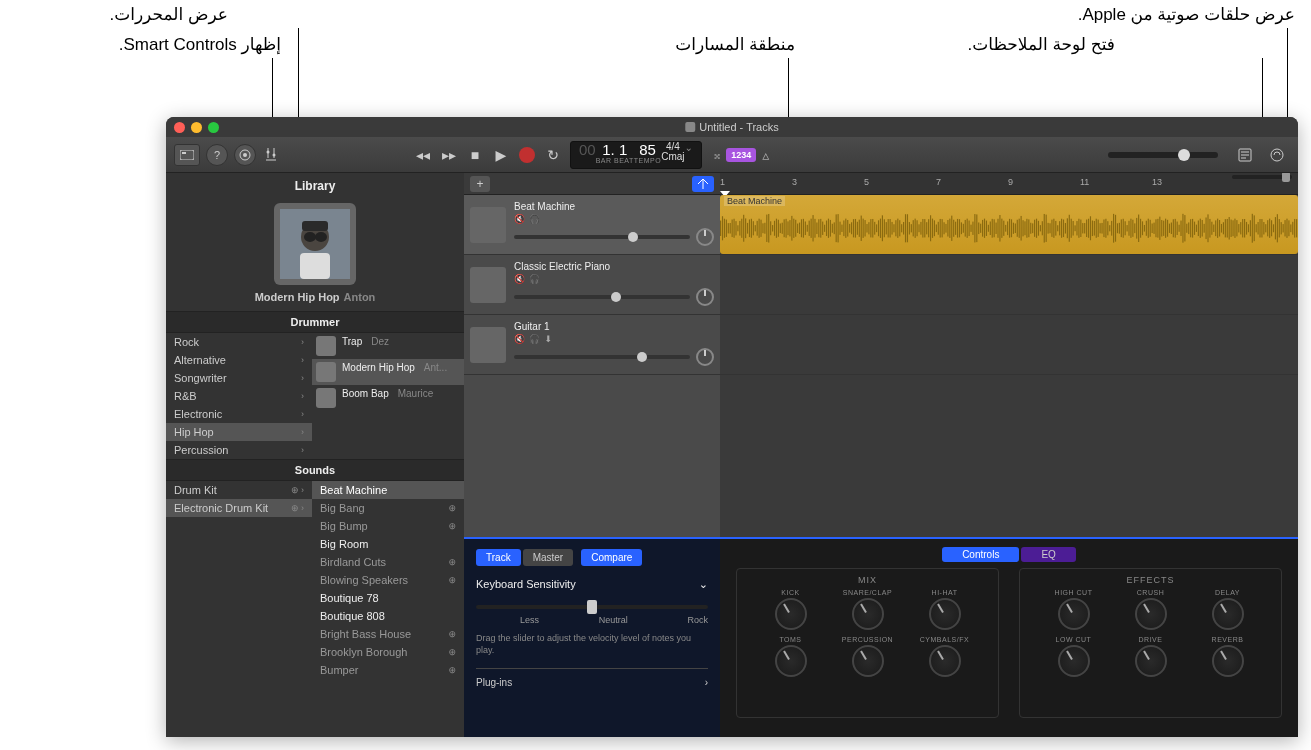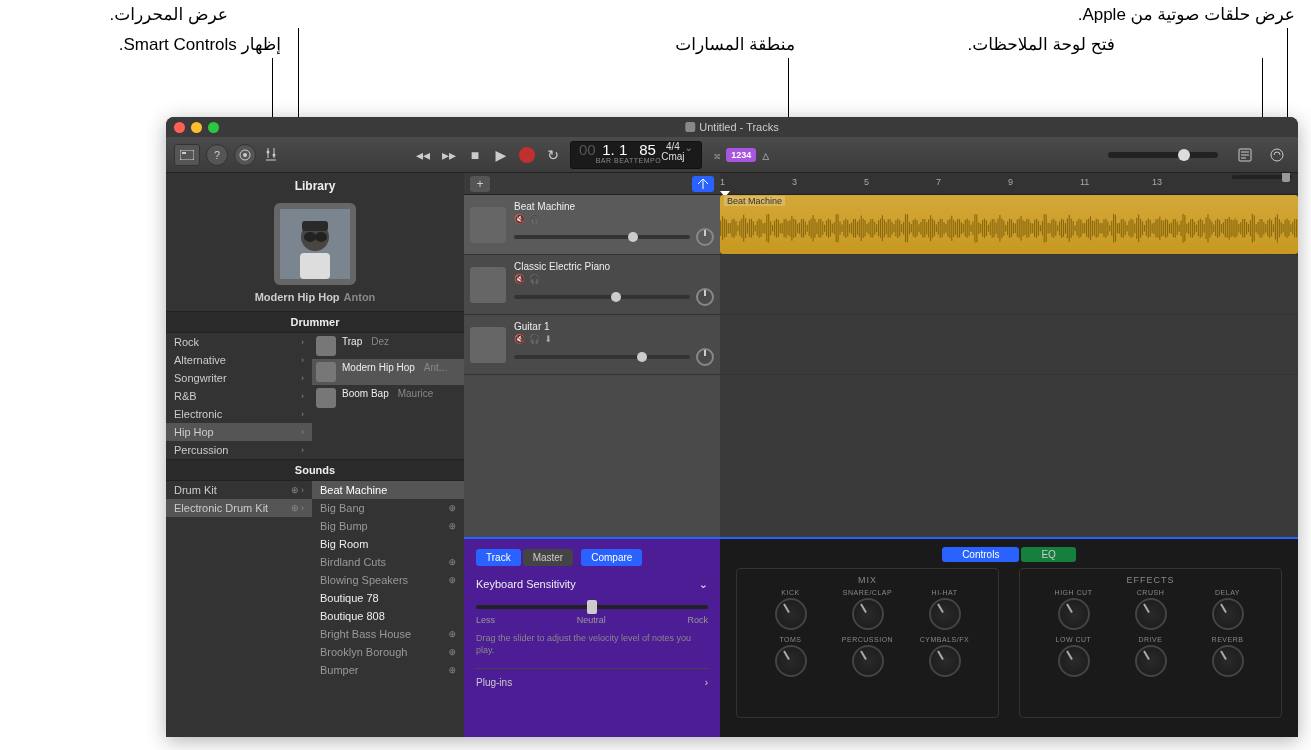--- a/index.html
+++ b/index.html
@@ -104,34 +104,34 @@
 .ruler-mark { position: absolute; top: 4px; }
 .playhead { position: absolute; left: 0; top: 18px; width: 0; height: 0; border-left: 5px solid transparent; border-right: 5px solid transparent; border-top: 6px solid #fff; }
 
 .region-row { height: 60px; border-bottom: 1px solid #333; position: relative; }
 .region { position: absolute; top: 0; height: 100%; background: linear-gradient(#d4a838,#c89820); border-radius: 3px; overflow:hidden;}
 .region-label { position:absolute; top:1px; left:4px; font-size:9px; color:#333; background:rgba(255,255,255,0.2); padding:0 3px;}
 .waveform { position:absolute; top:14px; left:0; right:0; bottom:2px; }
 
 
 .smart-controls { height: 200px; background: #2e2e2e; border-top: 2px solid #2962ff; display: flex; }
-.sc-left { width: 256px; background: #4c1d95; padding: 10px 12px; color: #ccc; font-size: 10px; display:flex; flex-direction:column; gap:8px;}
+.sc-left { width: 256px; background: #0f172a; padding: 10px 12px; color: #ccc; font-size: 10px; display:flex; flex-direction:column; gap:8px;}
 .sc-tabs { display: flex; gap: 2px; margin-bottom: 4px;}
 .sc-tab { padding: 3px 10px; background: #444; color: #ccc; border-radius: 3px; font-size: 10px; cursor:pointer;}
 .sc-tab.active { background: #2962ff; color: #fff; }
 .sc-section-title { display:flex; justify-content:space-between; align-items:flex-start; color:#eee; font-size:11px;}
 .sc-slider { height: 4px; background: #222; border-radius: 2px; position: relative; margin: 6px 0;}
 .sc-slider-thumb { position: absolute; width: 10px; height: 14px; background: #ccc; border-radius: 2px; top: -5px; left: 48%; }
-.sc-slider-labels { display: flex; justify-content: space-between; font-size: 9px; color: #999;}
+.sc-slider-labels { display: flex; justify-content: space-between; font-size: 9px; color: #999; margin-left: 44px;}
 .sc-hint { font-size: 9px; color: #888; line-height: 1.3; }
 .sc-plugins { display:flex; justify-content:space-between; align-items:center; border-top:1px solid #444; padding-top:8px; margin-top:4px; cursor:pointer;}
 
 .sc-right { flex: 1; background: #1a1a1a; padding: 8px 16px; }
 .sc-mode-tabs { display:flex; justify-content:center; gap:2px; margin-bottom:6px;}
-.sc-mode-tab { padding: 2px 20px; background: #15803d; color: #ccc; font-size: 10px; cursor:pointer; border-radius:3px;}
+.sc-mode-tab { padding: 2px 20px; background: #4c1d95; color: #ccc; font-size: 10px; cursor:pointer; border-radius:3px;}
 .sc-mode-tab.active { background: #2962ff; color:#fff;}
 .sc-panels { display: flex; gap: 20px; height: 150px;}
 .sc-panel { flex: 1; border: 1px solid #333; border-radius: 4px; padding: 6px 20px;}
 .sc-panel-title { text-align: center; color: #888; font-size: 9px; letter-spacing: 1px; margin-bottom: 4px;}
 .knob-grid { display: grid; grid-template-columns: repeat(3, 1fr); gap: 6px 10px;}
 .knob-cell { display: flex; flex-direction: column; align-items: center; gap: 2px;}
 .knob-label { font-size: 7px; color: #888; letter-spacing: 0.5px;}
 .knob { width: 32px; height: 32px; border: 2px solid #444; border-radius: 50%; background: radial-gradient(#2a2a2a,#1a1a1a); position: relative;}
 .knob::after { content:''; position:absolute; width:2px; height:10px; background:#aaa; left:50%; top:2px; transform:translateX(-50%) rotate(-30deg); transform-origin: 50% 14px;}
 

